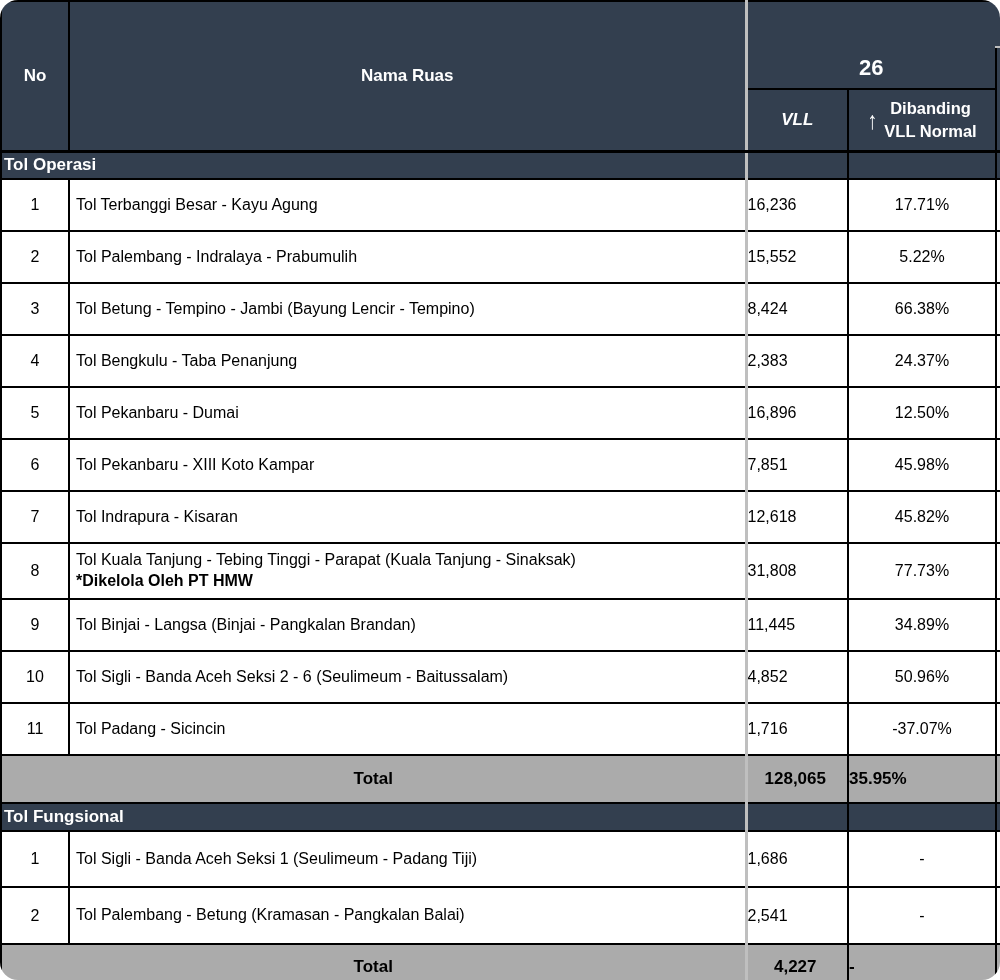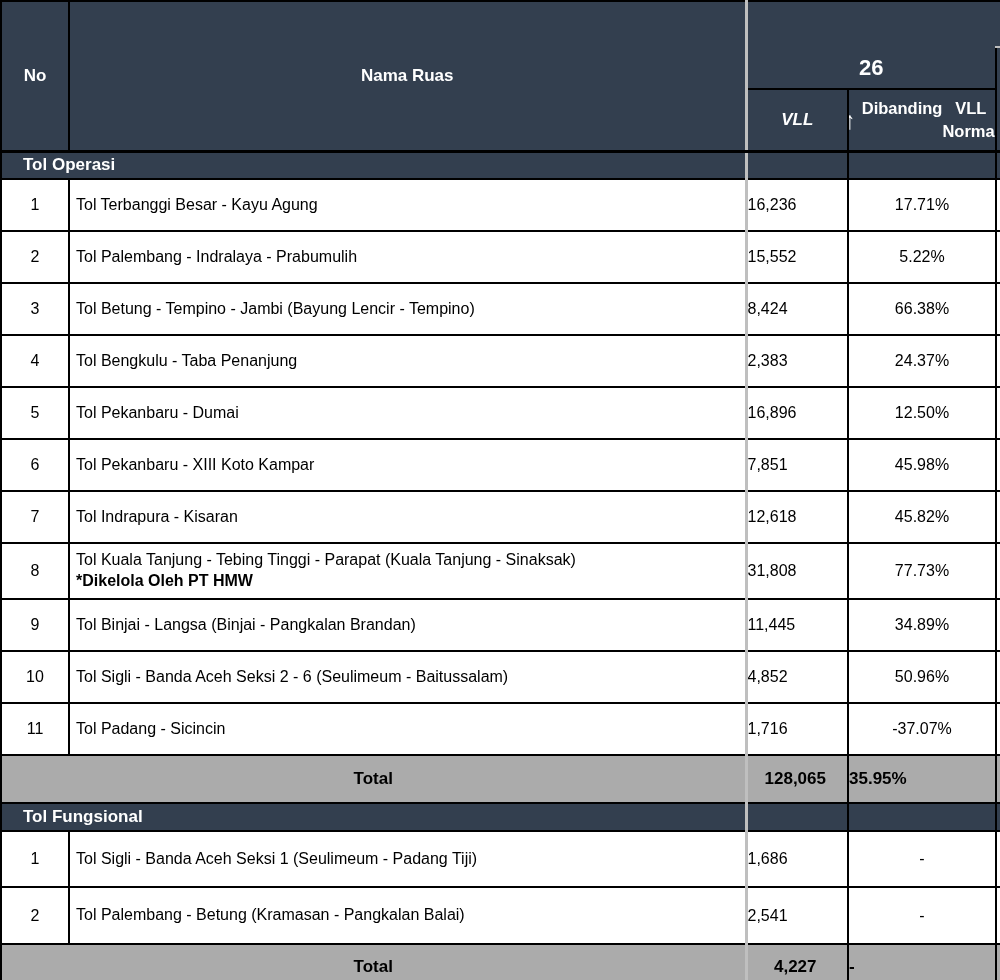--- a/index.html
+++ b/index.html
@@ -6,46 +6,46 @@
     --header-bg:#333F4F;
     --total-bg:#ABABAB;
     --border:#000000;
     --divider:#BFBFBF;
     --header-text:#FFFFFF;
     --body-text:#000000;
   }
   *{box-sizing:border-box;}
   html,body{margin:0;padding:0;background:#fff;}
   body{font-family:"Liberation Sans", sans-serif;color:var(--body-text);}
-  .wrap{width:1000px;height:980px;overflow:hidden;background:#fff;}
+  .wrap{width:1000px;height:980px;overflow:hidden;background:#fff;border-radius:18px;}
   table{border-collapse:collapse;table-layout:fixed;width:1000px;}
   td,th{padding:0;overflow:hidden;}
 
   
   thead th{background:var(--header-bg);color:var(--header-text);font-weight:bold;font-size:17px;}
   .hr1{height:46px;} .hr2{height:42px;} .hr3{height:62px;}
   .th-no{border-left:2px solid var(--border);border-top:2px solid var(--border);
          border-right:2px solid var(--border);border-bottom:3px solid var(--border);}
   .th-nama{border-top:2px solid var(--border);border-right:3px solid var(--divider);
            border-bottom:3px solid var(--border);}
   .th-top{border:none;border-top:2px solid var(--border);}
   .th-group{border-bottom:2px solid var(--border);font-size:22px;text-align:center;}
   .th-vll{border-bottom:3px solid var(--border);text-align:center;font-style:italic;}
   .th-dib{border-left:2px solid var(--border);border-bottom:3px solid var(--border);}
   .th-sliver-top{border:none;border-top:2px solid var(--border);border-bottom:2px solid var(--divider);}
   .th-sliver{border-left:2px solid var(--border);}
   .hr3 .th-sliver{border-bottom:3px solid var(--border);}
   .dib-inner{display:flex;align-items:center;justify-content:center;gap:7px;}
   .dib-arrow{font-size:20px;font-weight:normal;line-height:1;transform:scaleY(1.25);}
-  .dib-lines{display:flex;flex-direction:row;line-height:1.35;font-size:16.5px;text-align:center;}
+  .dib-lines{display:flex;flex-direction:column;line-height:1.35;font-size:16.5px;text-align:center;}
 
   
   .section-row{height:28px;}
   .section-row td{background:var(--header-bg);border-top:2px solid var(--border);border-bottom:2px solid var(--border);}
-  .section-title{color:var(--header-text);font-weight:bold;font-size:17px;text-align:left;padding-left:21px;
+  .section-title{color:var(--header-text);font-weight:bold;font-size:17px;text-align:left;padding-left:2px;
                  border-left:2px solid var(--border);}
   .sec-vll{border-left:3px solid var(--divider);}
   .sec-pct{border-left:2px solid var(--border);border-right:2px solid var(--border);}
   .sec-sliver{border-left:2px solid var(--border);}
 
   
   .data-row{height:52px;}
   .data-row.tall{height:56px;}
   .data-row.f1{height:56px;} .data-row.f2{height:57px;}
   .data-row td{background:#fff;border-top:2px solid var(--border);border-bottom:2px solid var(--border);font-size:16px;}

